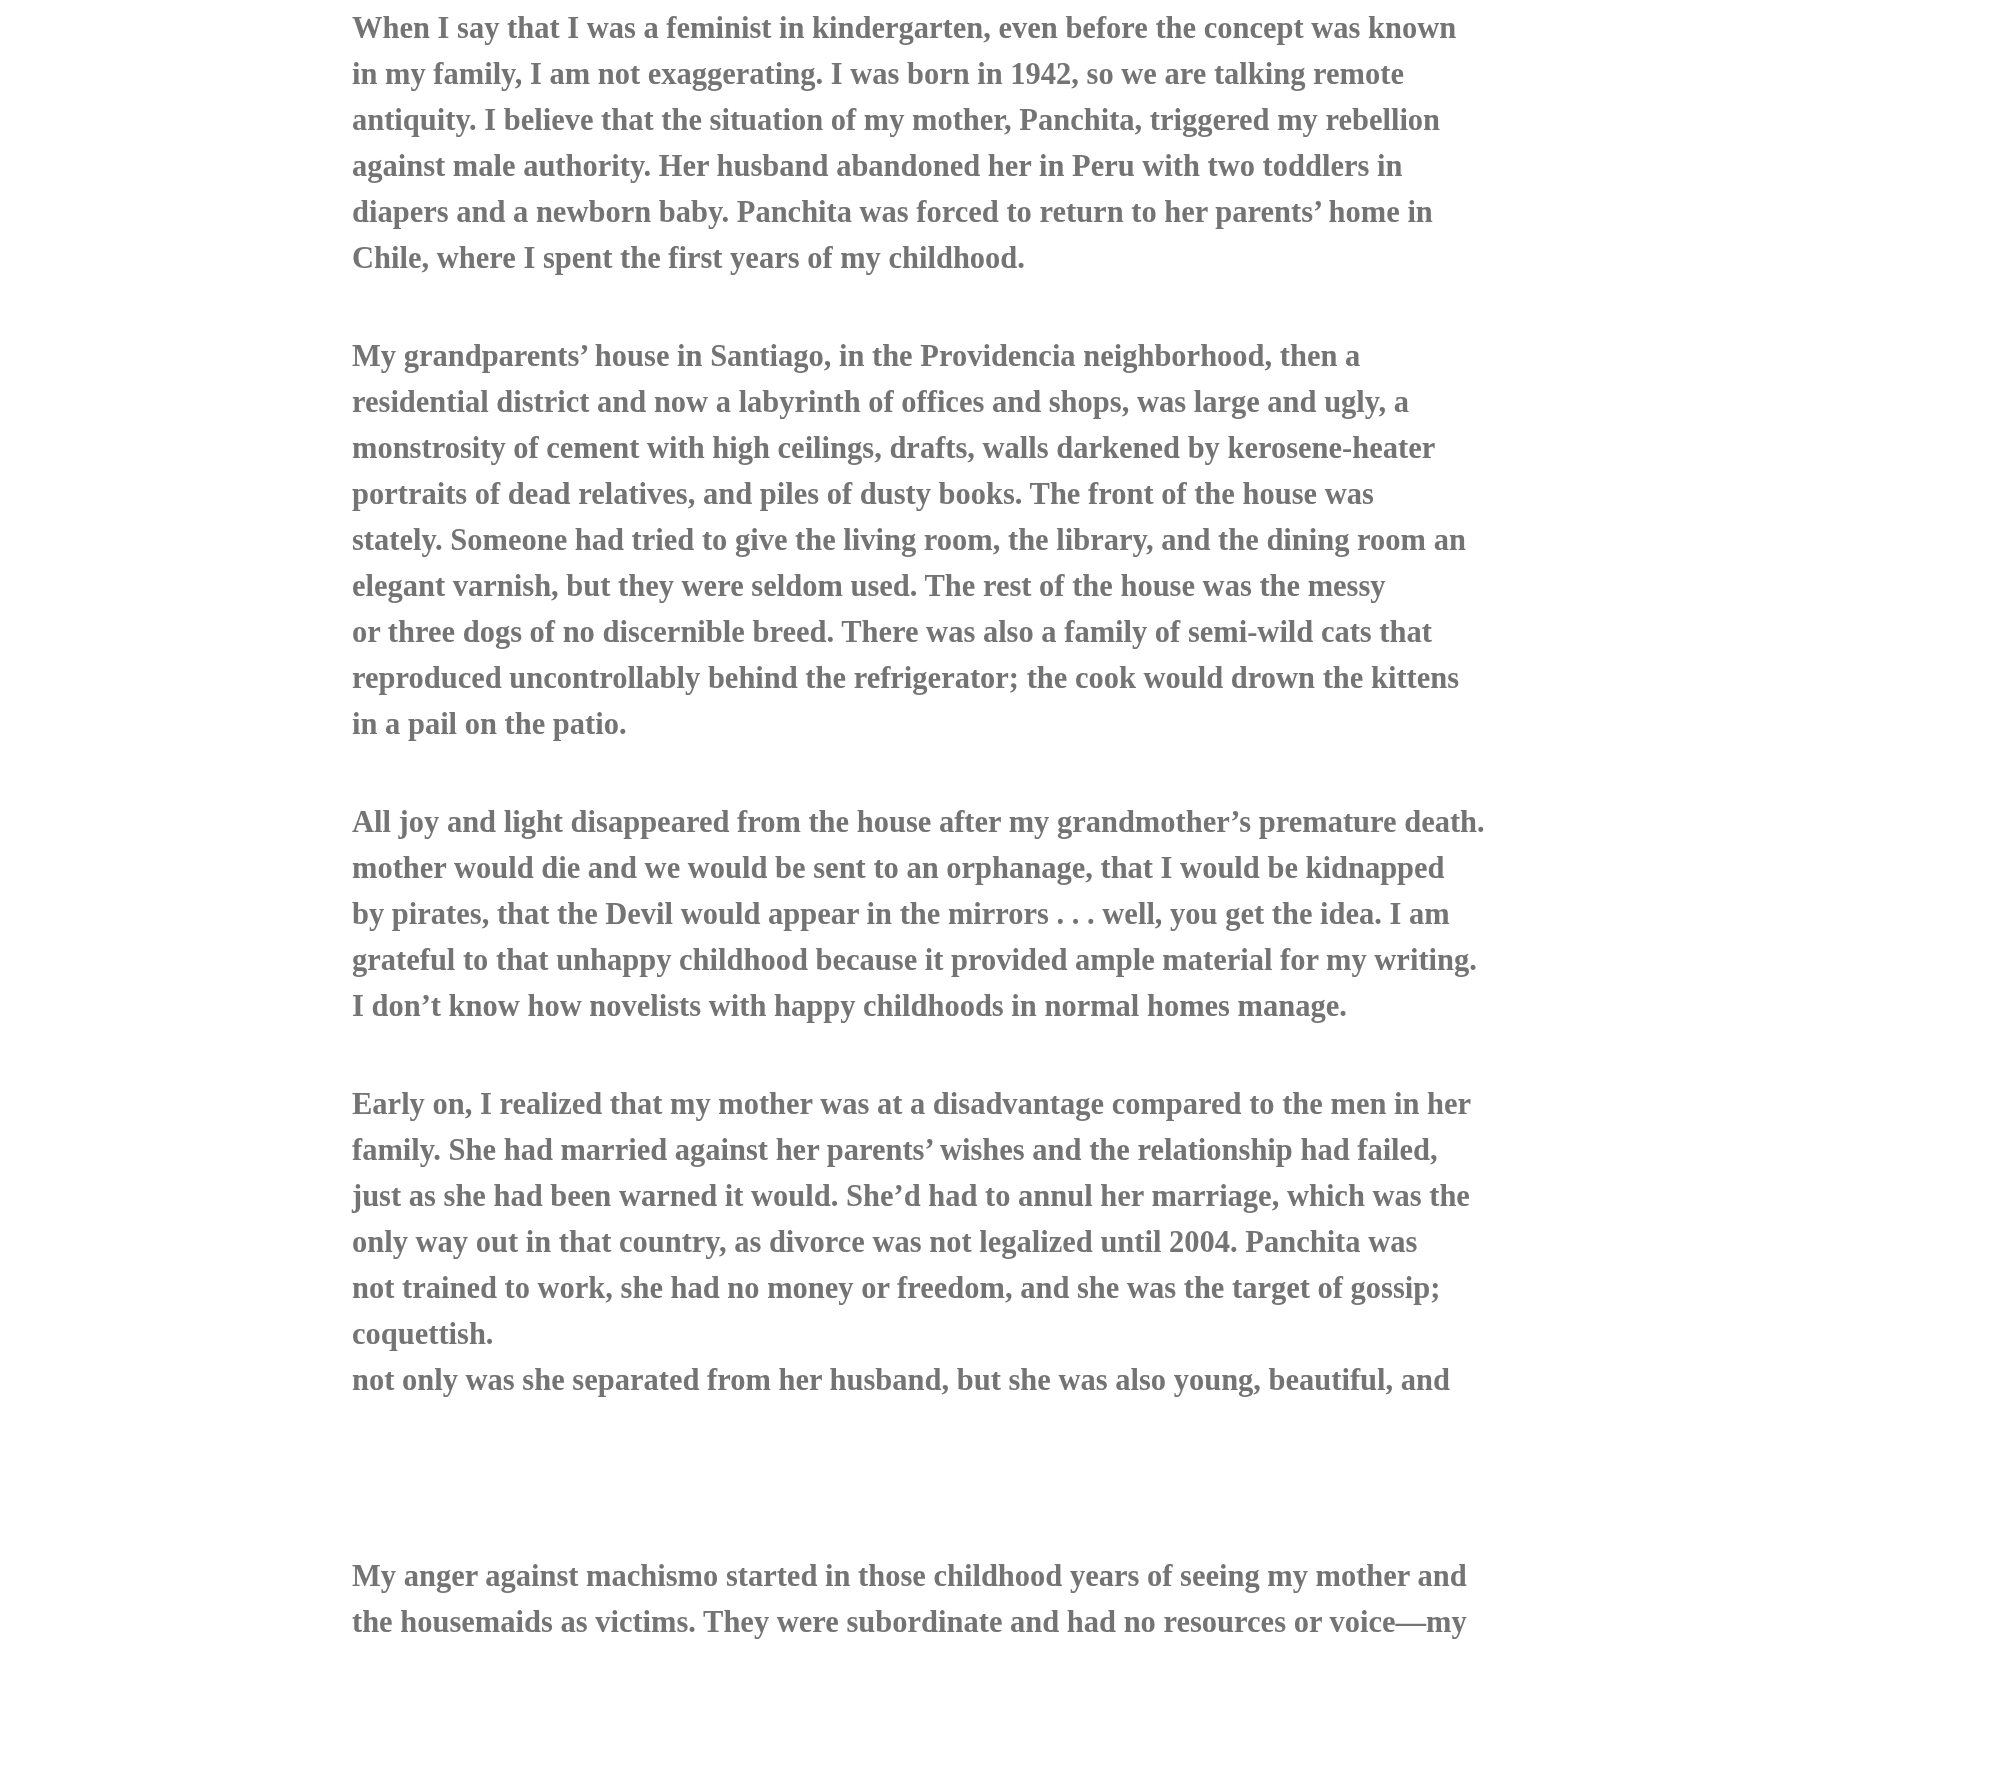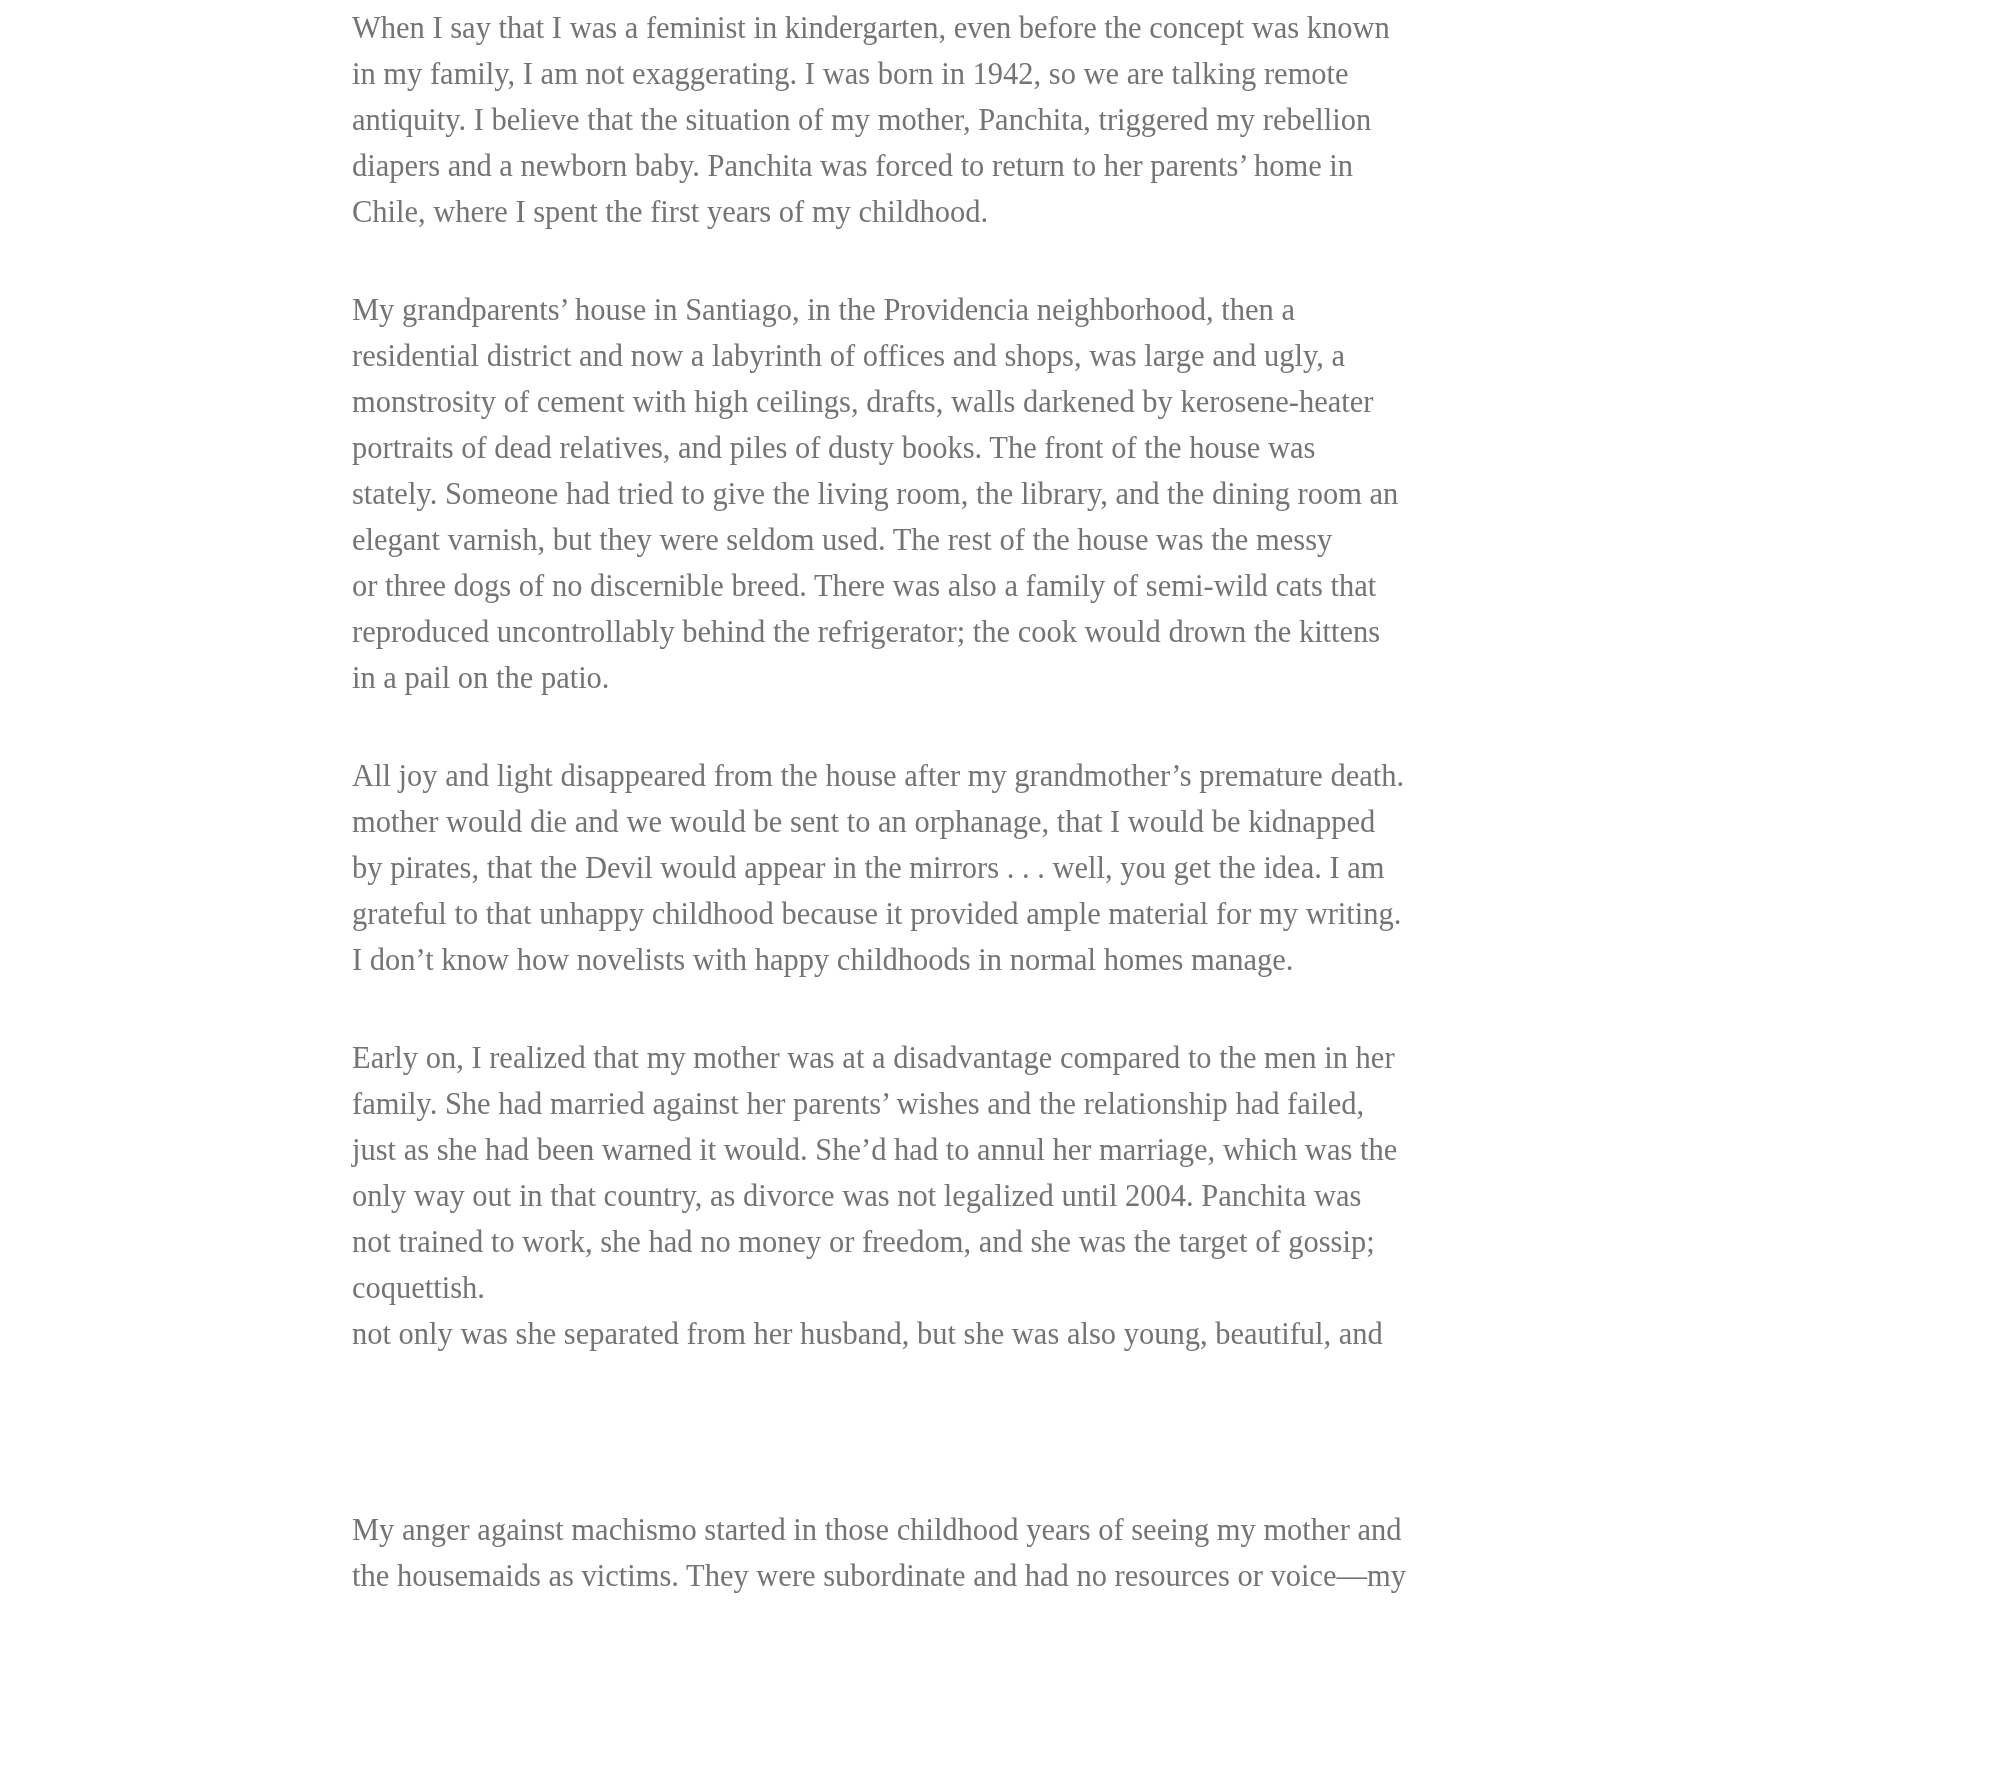--- a/index.html
+++ b/index.html
@@ -10,20 +10,21 @@
     width: 2000px;
     height: 1778px;
     overflow: hidden;
     background: #ffffff;
     font-family: "Liberation Serif", "DejaVu Serif", serif;
   }
   .page {
     width: 2000px;
     height: 1778px;
     position: relative;
+    font-weight: bold;
   }
   .text-column {
     width: 1296px;
     margin: 0 auto;
     padding-top: 5px;
     font-size: 30.5px;
     line-height: 46px;
     color: #747474;
     text-align: left;
   }
@@ -44,20 +45,21 @@
 </style>
 </head>
 <body style="background: rgb(255, 255, 255);">
 
 <main class="page">
   <div class="text-column" id="text-column" style="color: rgb(116, 116, 116);">
       <p class="para">
         <span class="line">When I say that I was a feminist in kindergarten, even before the concept was known</span>
         <span class="line">in my family, I am not exaggerating. I was born in 1942, so we are talking remote</span>
         <span class="line">antiquity. I believe that the situation of my mother, Panchita, triggered my rebellion</span>
+        <span class="line">against male authority. Her husband abandoned her in Peru with two toddlers in</span>
         <span class="line">diapers and a newborn baby. Panchita was forced to return to her parents’ home in</span>
         <span class="line">Chile, where I spent the first years of my childhood.</span>
       </p>
       <p class="para">
         <span class="line">My grandparents’ house in Santiago, in the Providencia neighborhood, then a</span>
         <span class="line">residential district and now a labyrinth of offices and shops, was large and ugly, a</span>
         <span class="line">monstrosity of cement with high ceilings, drafts, walls darkened by kerosene-heater</span>
         <span class="line">portraits of dead relatives, and piles of dusty books. The front of the house was</span>
         <span class="line">stately. Someone had tried to give the living room, the library, and the dining room an</span>
         <span class="line">elegant varnish, but they were seldom used. The rest of the house was the messy</span>

